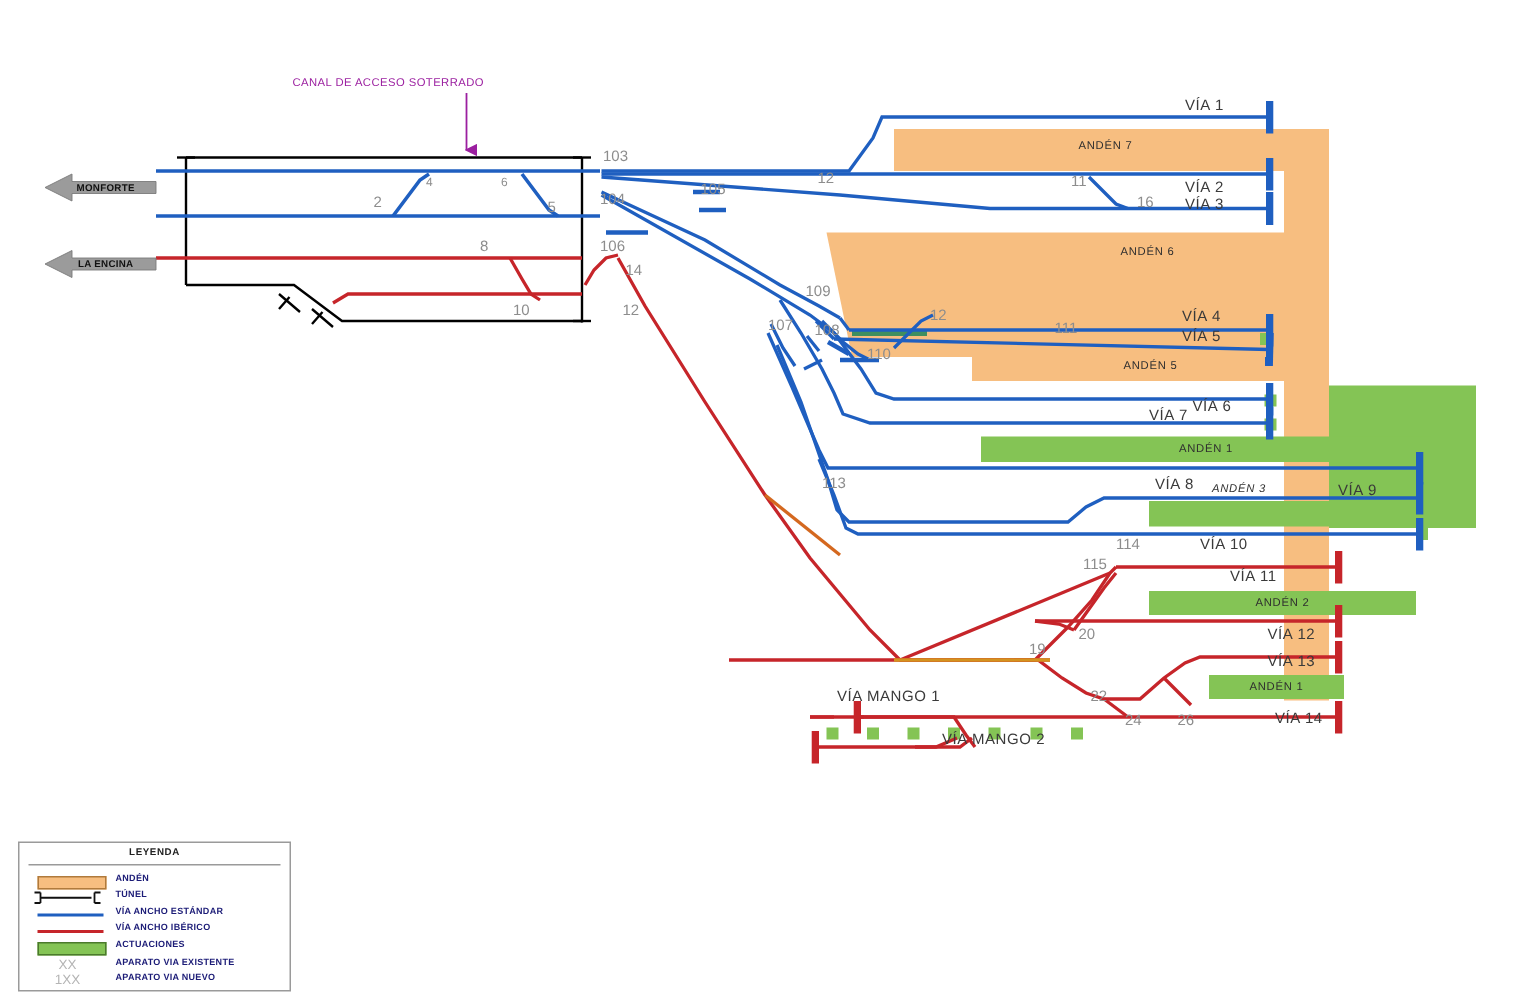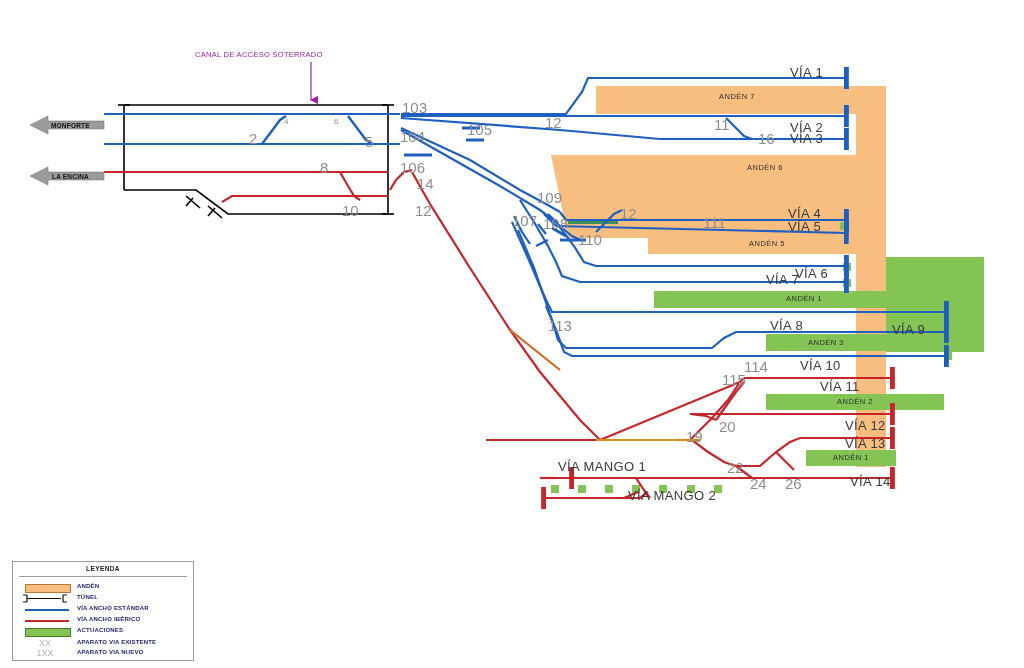--- a/index.html
+++ b/index.html
@@ -2,25 +2,25 @@
 <html><head>
 <meta charset="utf-8">
 <style>
   html,body{margin:0;padding:0;background:#ffffff;}
   body{width:1024px;height:668px;font-family:"Liberation Sans",sans-serif;overflow:hidden;}
   #stage{position:relative;width:1024px;height:668px;border-radius:29px;}
   svg{position:absolute;left:0;top:0;}
   .lbl{position:absolute;font-family:"Liberation Sans",sans-serif;white-space:nowrap;}
 
   
-  .via{font-size:13px;color:#3a3a3a;letter-spacing:.4px;}
+  .via{font-size:10px;color:#3a3a3a;letter-spacing:.4px;}
   
   .anden{font-size:7.5px;color:#2f2f2f;letter-spacing:.5px;text-align:center;}
   
-  .sw{font-size:15px;color:#8d8d8d;}
+  .sw{font-size:10px;color:#8d8d8d;}
   .sw.small{font-size:8px;}
   
   .dirtxt{font-size:6.5px;color:#111;font-weight:bold;letter-spacing:.2px;}
   .canal{font-size:7.5px;color:#9b1fa0;letter-spacing:.3px;}
 
   
   #legend{position:absolute;left:12px;top:561px;width:180px;height:98px;
           border:1px solid #9a9a9a;background:#fff;}
   #legend .ltitle{font-size:6.5px;font-weight:bold;text-align:center;color:#222;
           letter-spacing:.4px;padding-top:3px;}
@@ -221,21 +221,21 @@
   <div class="lbl via" style="left:845px;top:418px;">VÍA 12</div>
   <div class="lbl via" style="left:845px;top:436px;">VÍA 13</div>
   <div class="lbl via" style="left:850px;top:474px;">VÍA 14</div>
   <div class="lbl via" style="left:558px;top:459px;">VÍA MANGO 1</div>
   <div class="lbl via" style="left:628px;top:488px;">VÍA MANGO 2</div>
 
   <div class="lbl anden" style="left:596px;top:92px;width:282px;">ANDÉN 7</div>
   <div class="lbl anden" style="left:620px;top:163px;width:290px;">ANDÉN 6</div>
   <div class="lbl anden" style="left:648px;top:239px;width:238px;">ANDÉN 5</div>
   <div class="lbl anden" style="left:654px;top:294px;width:300px;">ANDÉN 1</div>
-  <div class="lbl anden" style="left:766px;top:338px;width:120px;">ANDÉN 3</div>
+  <div class="lbl anden" style="left:766px;top:321px;width:120px;font-style:italic;">ANDÉN 3</div>
   <div class="lbl anden" style="left:766px;top:397px;width:178px;">ANDÉN 2</div>
   <div class="lbl anden" style="left:806px;top:453px;width:90px;">ANDÉN 1</div>
 
   <div class="lbl sw" style="left:249px;top:130px;">2</div>
   <div class="lbl sw small" style="left:284px;top:117px;">4</div>
   <div class="lbl sw small" style="left:334px;top:117px;">6</div>
   <div class="lbl sw" style="left:365px;top:133px;">5</div>
   <div class="lbl sw" style="left:320px;top:159px;">8</div>
   <div class="lbl sw" style="left:342px;top:202px;">10</div>
   <div class="lbl sw" style="left:402px;top:99px;">103</div>

